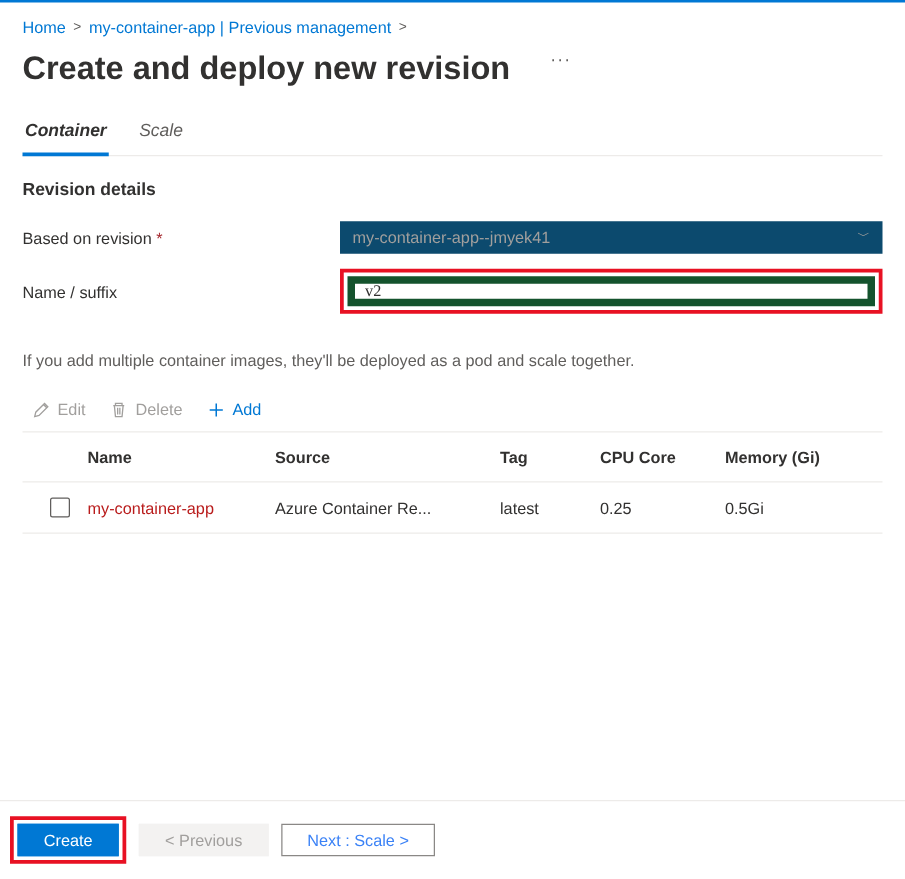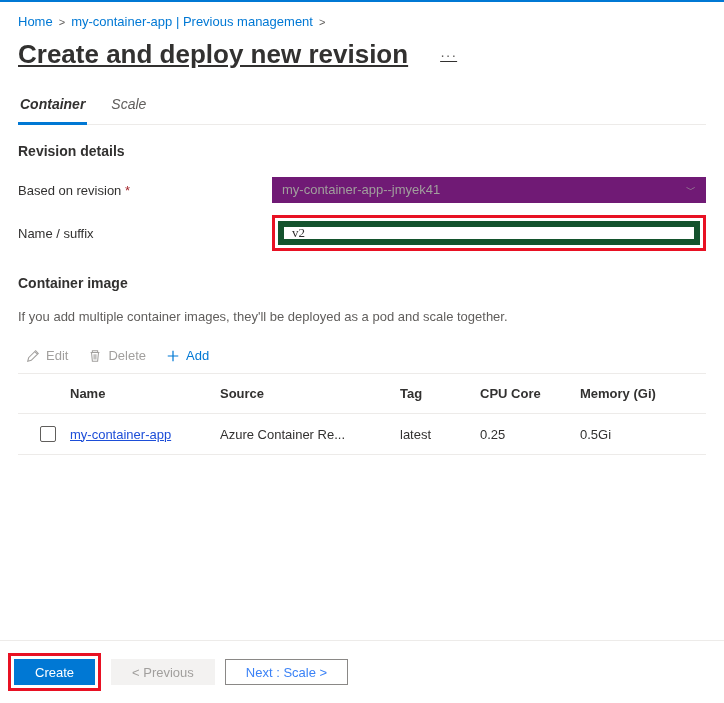--- a/index.html
+++ b/index.html
@@ -11,34 +11,34 @@
       width: 724px;
       height: 703px;
       border-top: 2px solid #0078d4;
       position: relative;
       overflow: hidden;
     }
     .page { padding: 8px 18px 0 18px; display: flex; flex-direction: column; height: 100%; }
     .breadcrumb { display: flex; align-items: center; gap: 6px; font-size: 13px; padding: 4px 0 8px 0; }
     .breadcrumb a { color: #0078d4; text-decoration: none; cursor: pointer; }
     .breadcrumb .sep { color: #605e5c; font-size: 11px; }
-    .title-row { display: flex; align-items: center; gap: 32px; padding: 2px 0 26px 0; text-decoration: underline; }
+    .title-row { display: flex; gap: 32px; padding: 2px 0 26px 0; }
     .page-title { font-size: 26px; font-weight: 600; color: #323130; }
     .more-icon { color: #605e5c; font-size: 14px; letter-spacing: 1px; cursor: pointer; }
     .tabs { display: flex; gap: 22px; border-bottom: 1px solid #edebe9; }
     .tab { padding: 0 2px 10px 2px; font-size: 14px; color: #605e5c; cursor: pointer; border-bottom: 3px solid transparent; margin-bottom: -1px; font-style: italic; }
     .tab.active { color: #323130; font-weight: 600; border-bottom-color: #0078d4; }
     .section { padding-top: 18px; }
     .section-title { font-weight: 600; font-size: 14px; padding-bottom: 12px; }
     .form-row { display: flex; align-items: center; padding: 6px 0; }
     .form-label { width: 254px; font-size: 13px; color: #323130; flex-shrink: 0; }
     .req { color: #a4262c; }
     .select-box {
       flex: 1; height: 26px; line-height: 26px; padding: 0 10px;
-      background: #701a75; color: #a19f9d; font-size: 13px;
+      background: #0c4a6e; color: #a19f9d; font-size: 13px;
       border: none; display: flex; justify-content: space-between; align-items: center;
       cursor: pointer;
     }
     .select-arrow { color: #a19f9d; font-size: 10px; }
     .highlight-red { flex: 1; border: 3px solid #e81123; padding: 3px; }
     .text-input {
       width: 100%; height: 24px; padding: 0 8px;
       border: 6px solid #14532d; font-size: 13px; color: #323130;
       font-family: Liberation Serif, serif; outline: none;
     }
@@ -52,21 +52,21 @@
     .thead, .trow { display: flex; align-items: center; padding: 12px 8px; border-bottom: 1px solid #edebe9; }
     .thead { font-weight: 600; font-size: 13px; color: #323130; }
     .trow { font-size: 13px; }
     .col-check { width: 44px; flex-shrink: 0; display:flex; justify-content:center; }
     .col-name { flex: 0 0 150px; }
     .col-source { flex: 0 0 180px; }
     .col-tag { flex: 0 0 80px; }
     .col-cpu { flex: 0 0 100px; }
     .col-mem { flex: 1; }
     .checkbox { width: 16px; height: 16px; border: 1px solid #605e5c; border-radius: 2px; cursor: pointer; }
-    .link { color: #1d4ed8; cursor: pointer; text-decoration: underline; }
+    .link { color: #b91c1c; cursor: pointer; }
     .footer {
       position: absolute; bottom: 0; left: 0; right: 0;
       padding: 12px 8px 12px 8px; display: flex; gap: 10px; align-items: center;
       border-top: 1px solid #edebe9; background: #fff;
     }
     .footer-hl { border: 3px solid #e81123; padding: 3px; display: inline-block; }
     .btn { height: 26px; padding: 0 20px; font-size: 13px; font-family: inherit; cursor: pointer; border: 1px solid transparent; }
     .btn.primary { background: #0078d4; color: #fff; border-color: #0078d4; }
     .btn.secondary-disabled { background: #f3f2f1; color: #a19f9d; border-color: #f3f2f1; cursor: default; }
     .btn.outline { background: #fff; border: 1px solid #8a8886; color: #3b82f6; }
@@ -104,21 +104,20 @@
     </div>
     <div class="form-row">
       <div class="form-label">Name / suffix</div>
       <div class="highlight-red">
         <input class="text-input" type="text" value="v2" style="">
       </div>
     </div>
   </div>
 
   <div class="section">
-    <div class="section-title">Container image</div>
     <div class="hint">If you add multiple container images, they'll be deployed as a pod and scale together.</div>
 
     <div class="toolbar">
       <div class="tbtn disabled">
         <span class="ic">
           <svg width="14" height="14" viewBox="0 0 16 16">
               <path fill="none" stroke="#a19f9d" stroke-width="1.2" d="M2 14l1-4 8-8 3 3-8 8-4 1zM10 3l3 3"></path>
             </svg>
         </span>
         <span>Edit</span>

